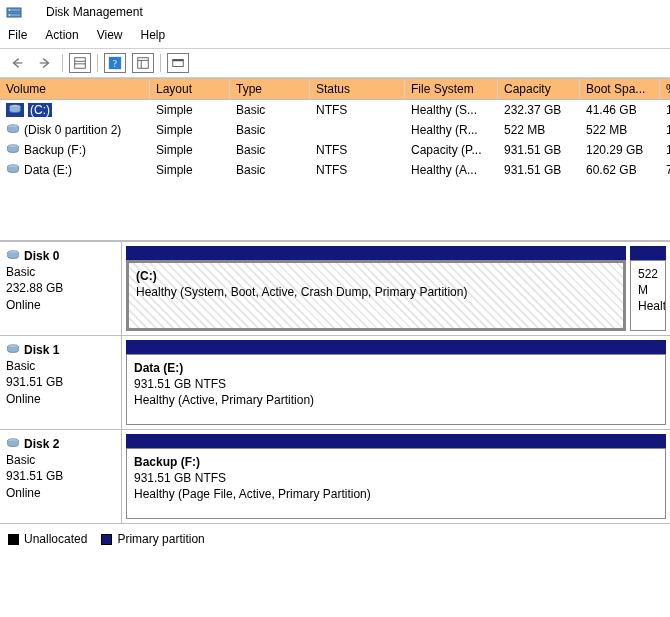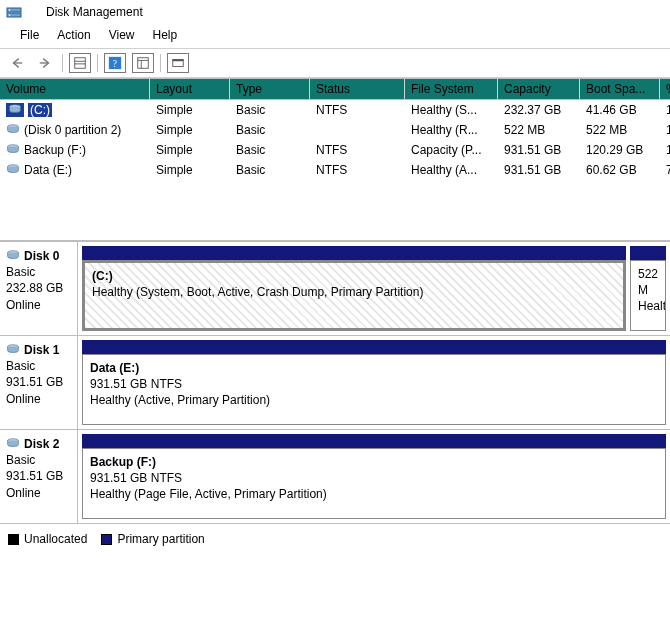--- a/index.html
+++ b/index.html
@@ -14,21 +14,21 @@
   .titlebar {
     display: flex;
     align-items: center;
     padding: 4px 6px;
     gap: 24px;
   }
   .titlebar .icon-svg { width: 16px; height: 16px; }
   .menubar {
     display: flex;
     gap: 18px;
-    padding: 4px 8px 6px 20px;
+    padding: 4px 8px 6px 8px;
     border-bottom: 1px solid #d0d0d0;
   }
   .menubar span { cursor: default; }
   .toolbar {
     display: flex;
     align-items: center;
     gap: 6px;
     padding: 4px 6px;
     border-bottom: 1px solid #d0d0d0;
   }
@@ -48,21 +48,21 @@
 
   
   .vol-header, .vol-row {
     display: grid;
     grid-template-columns: 150px 80px 80px 95px 93px 82px 80px 60px;
     align-items: center;
   }
   .vol-header {
     border-top: 1px solid #bdbdbd;
     border-bottom: 1px solid #bdbdbd;
-    background: #0f766e;
+    background: #fdba74;
   }
   .vol-header .hcell {
     border-right: 1px solid #d0d0d0;
     padding: 3px 6px;
     font-weight: 400;
     white-space: nowrap;
     overflow: hidden;
   }
   .vol-body { min-height: 140px; border-bottom: 1px solid #fff;}
   .vol-row { padding: 1px 0; }
@@ -76,21 +76,21 @@
   .vol-name.sel span {
     background: #1a3e99;
     color: #fff;
     padding: 0 2px;
   }
 
   
   .gpane { border-top: 2px solid #bdbdbd; }
   .disk-row { display:flex; border-bottom:1px solid #bdbdbd; min-height: 94px;}
   .disk-info {
-    width: 78px;
+    width: 122px;
     border-right: 1px solid #bdbdbd;
     padding: 6px 6px;
     line-height: 1.35;
   }
   .disk-info .dname { font-weight: bold; display:flex; align-items:center; gap:4px;}
   .disk-info .dname svg { width:14px; height:10px; }
   .disk-parts { flex:1; display:flex; flex-direction:column; padding: 0; }
   .color-bar { height:14px; background:#14177a; margin: 4px 4px 0 4px; }
   .parts-area { flex:1; display:flex; gap:4px; padding: 0 4px 4px 4px; }
   .part-box {

